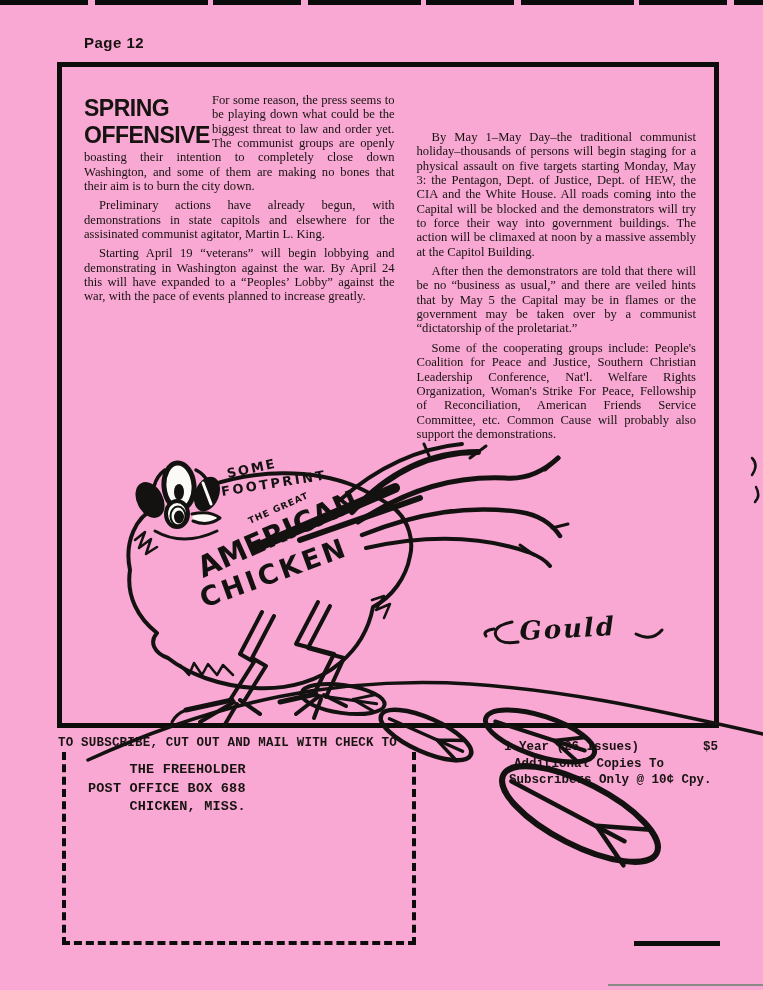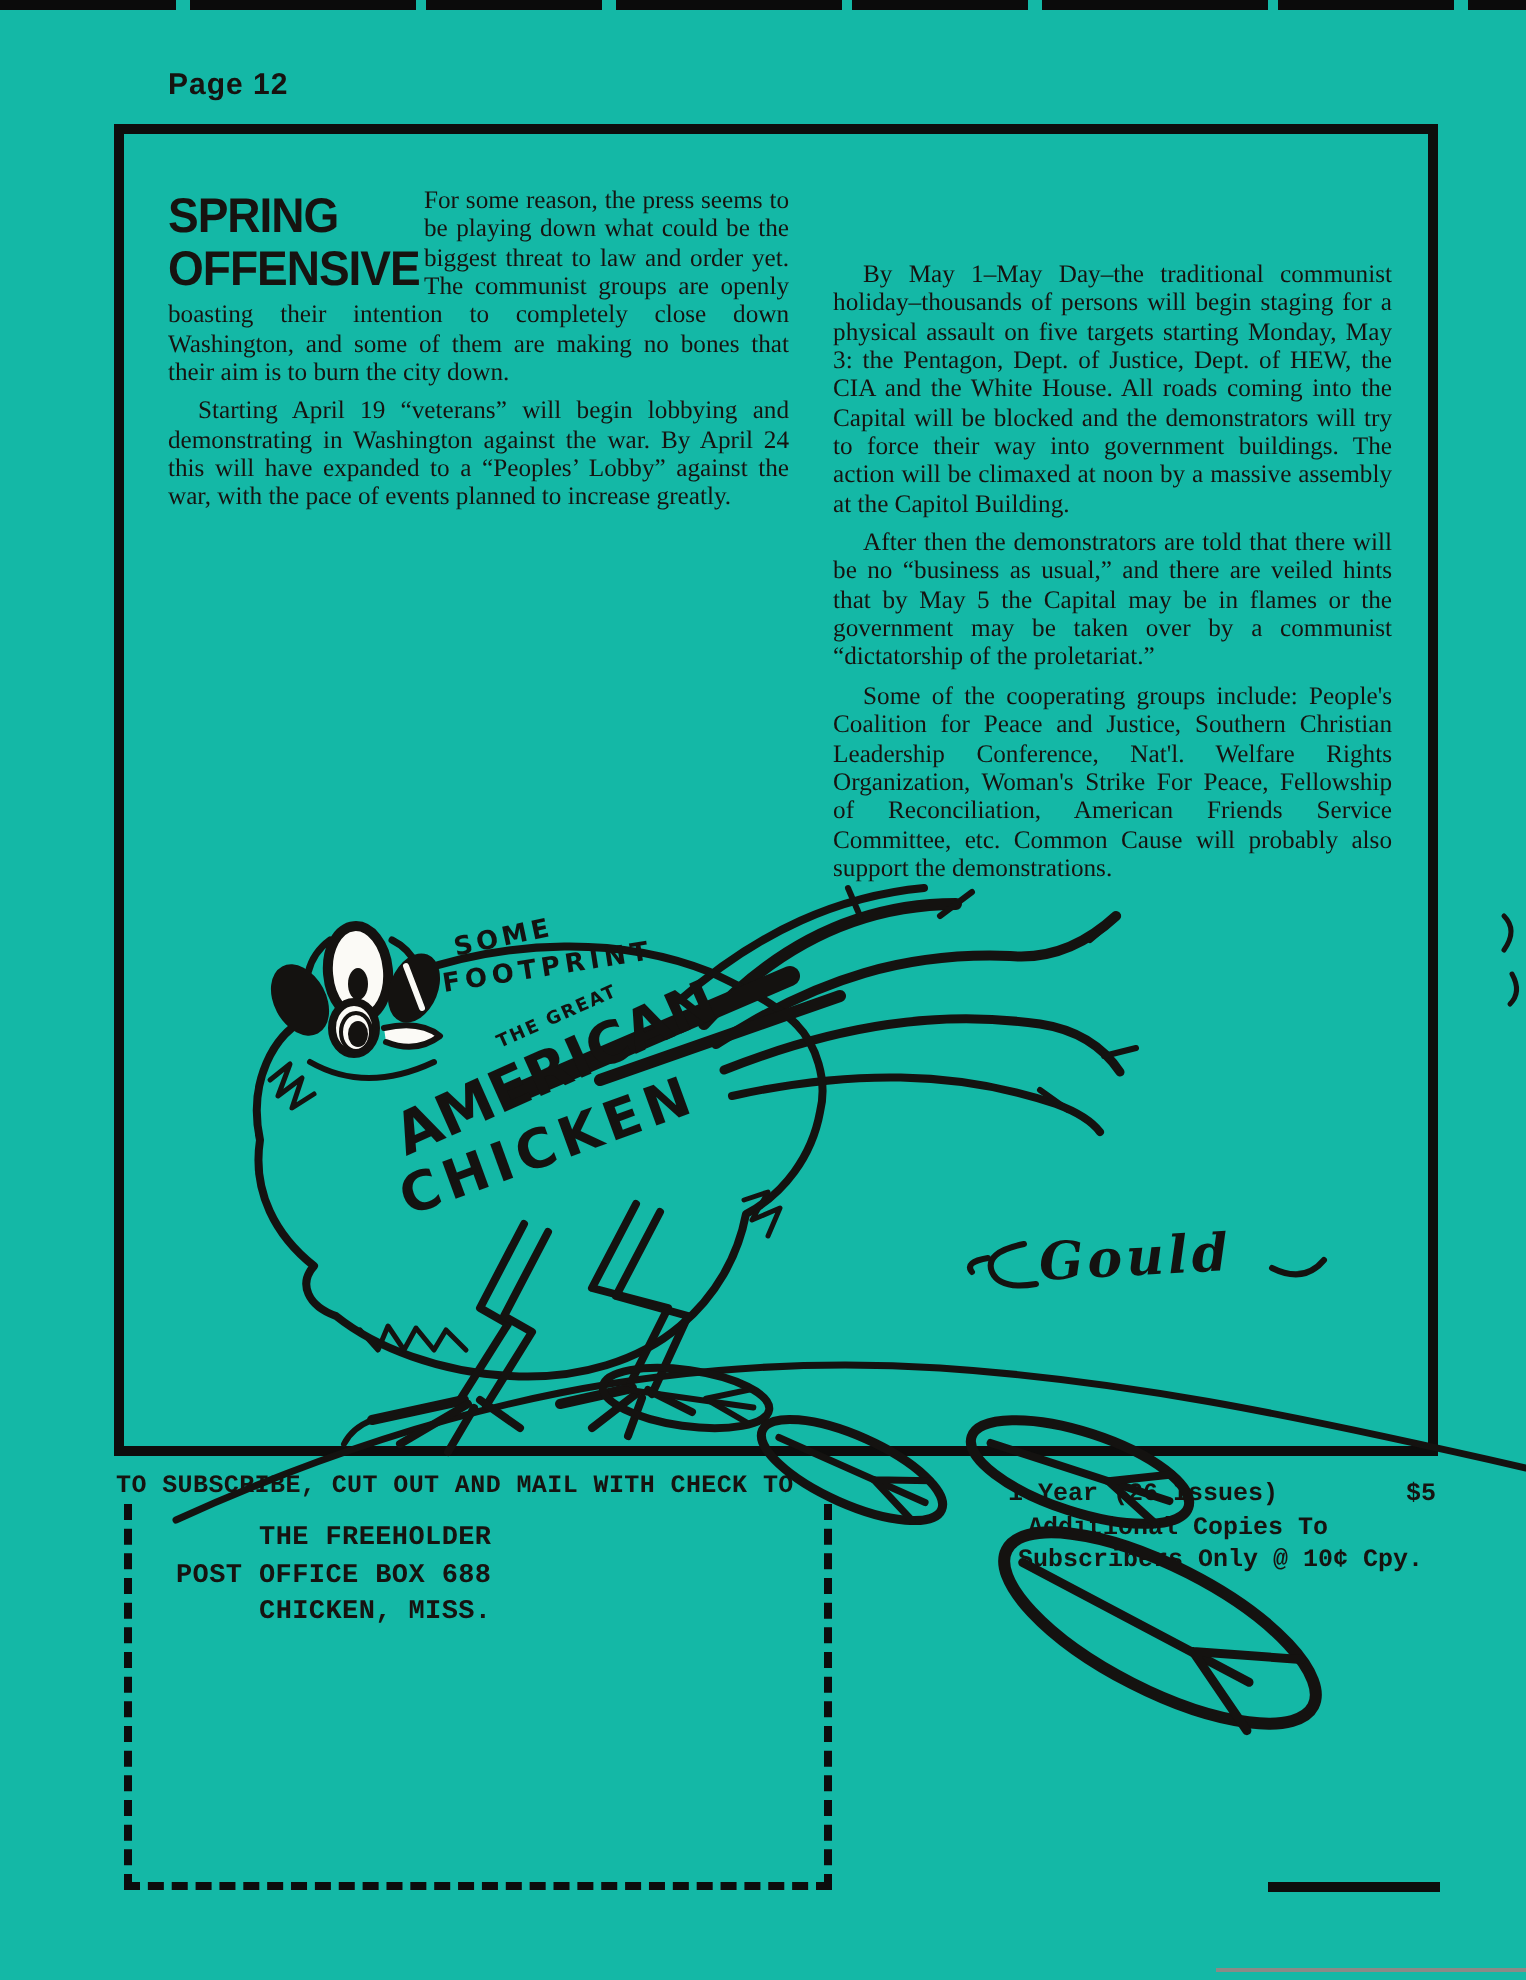--- a/index.html
+++ b/index.html
@@ -1,16 +1,16 @@
 <!DOCTYPE html>
 <html><head>
 <meta charset="utf-8">
 <style>
   html,body{margin:0;padding:0;background:#e8e8e4;}
-  .page{position:relative;width:763px;height:990px;background:#14b8a6;overflow:hidden;
+  .page{position:relative;width:763px;height:990px;background:#f9a8d4;overflow:hidden;
         font-family:"Liberation Serif", serif;color:#161310;}
   .scan-top{position:absolute;top:0;left:0;width:763px;height:5px;
     background:repeating-linear-gradient(90deg,#0b0b0b 0 88px,transparent 88px 95px,#0b0b0b 95px 208px,transparent 208px 213px);}
   .scan-bottom{position:absolute;bottom:4px;right:0;width:155px;height:2px;background:#8a8a86;}
   .page-number{position:absolute;top:34px;left:84px;font-family:"Liberation Sans",sans-serif;
     font-weight:bold;font-size:15px;letter-spacing:.5px;}
   .article-box{position:absolute;left:57px;top:62px;width:652px;height:656px;border:5px solid #0d0d0c;}
   .columns{display:flex;gap:22px;padding:15px 18px 0 22px;}
   .col-left{width:320px;margin-top:11px;}
   .col-right{width:288px;margin-top:48px;}
@@ -47,20 +47,21 @@
     <div class="columns">
 
       <div class="col-left">
         <div class="para first">
           <div class="headline">
             <div>SPRING</div>
             <div>OFFENSIVE</div>
           </div>
           <span>For some reason, the press seems to be playing down what could be the biggest threat to law and order yet. The communist groups are openly boasting their intention to completely close down Washington, and some of them are making no bones that their aim is to burn the city down.</span>
         </div>
+        <div class="para">Preliminary actions have already begun, with demonstrations in state capitols and elsewhere for the assisinated communist agitator, Martin L. King.</div>
         <div class="para">Starting April 19 “veterans” will begin lobbying and demonstrating in Washington against the war. By April 24 this will have expanded to a “Peoples’ Lobby” against the war, with the pace of events planned to increase greatly.</div>
       </div>
 
       <div class="col-right">
         <div class="para">By May 1–May Day–the traditional communist holiday–thousands of persons will begin staging for a physical assault on five targets starting Monday, May 3: the Pentagon, Dept. of Justice, Dept. of HEW, the CIA and the White House. All roads coming into the Capital will be blocked and the demonstrators will try to force their way into government buildings. The action will be climaxed at noon by a massive assembly at the Capitol Building.</div>
         <div class="para">After then the demonstrators are told that there will be no “business as usual,” and there are veiled hints that by May 5 the Capital may be in flames or the government may be taken over by a communist “dictatorship of the proletariat.”</div>
         <div class="para">Some of the cooperating groups include: People's Coalition for Peace and Justice, Southern Christian Leadership Conference, Nat'l. Welfare Rights Organization, Woman's Strike For Peace, Fellowship of Reconciliation, American Friends Service Committee, etc. Common Cause will probably also support the demonstrations.</div>
       </div>
 
     </div>

